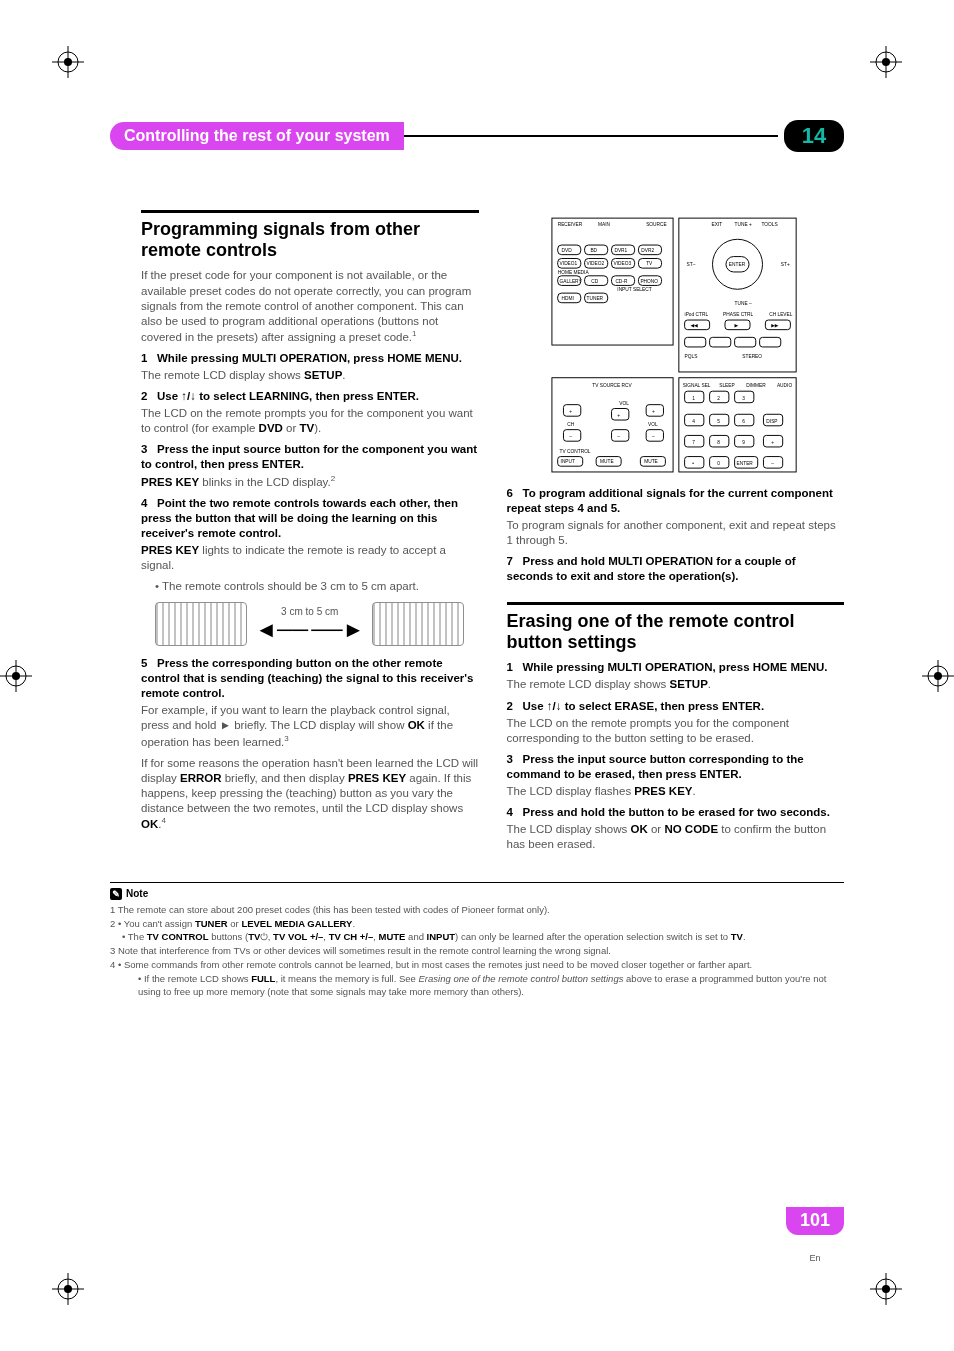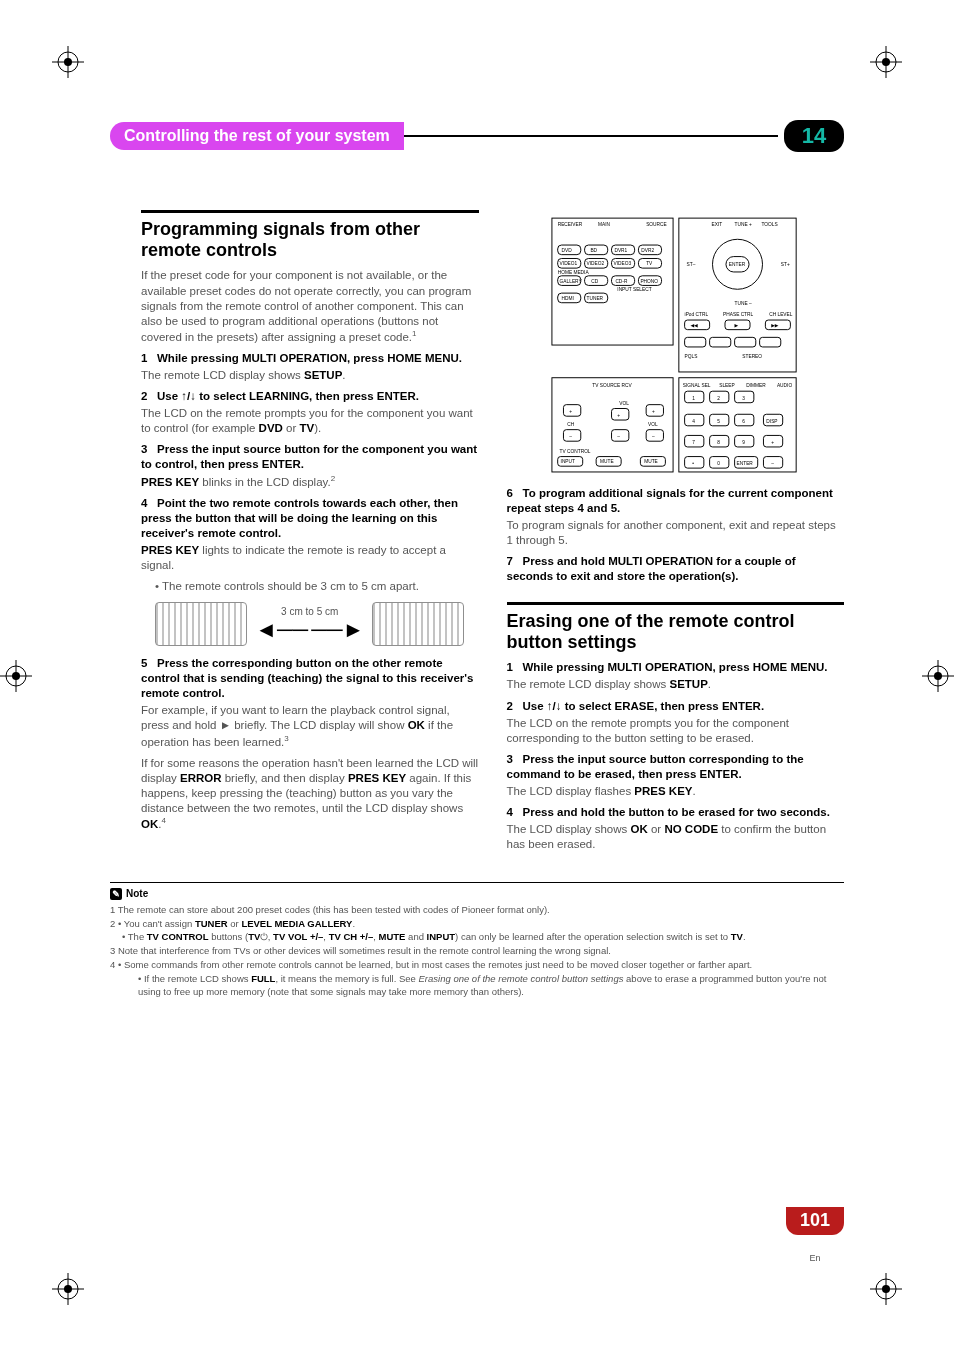--- a/index.html
+++ b/index.html
@@ -154,21 +154,21 @@
   .fn { margin: 1px 0 1px 0; }
   .fn .fnnum { color:#555; }
 
   .page-number {
     position:absolute;
     bottom: 8px;
     right: 0;
     text-align:center;
   }
   .page-number .num {
-    background:#b91c1c;
+    background:#d946ef;
     color:#fff;
     font-weight:bold;
     font-size:18px;
     padding: 3px 14px 4px 14px;
     border-radius: 0 0 12px 12px;
     display:inline-block;
   }
   .page-number .lang {
     font-size:9px;
     color:#555;

